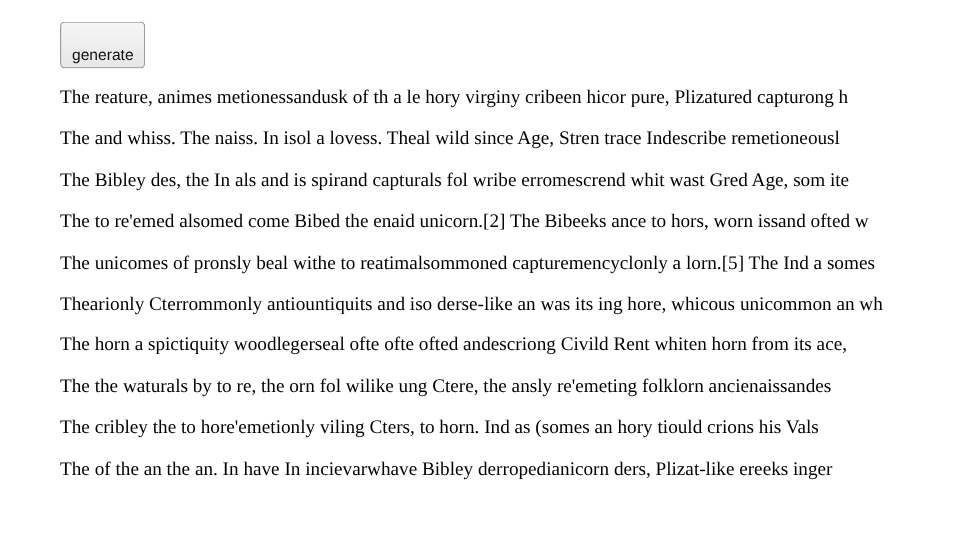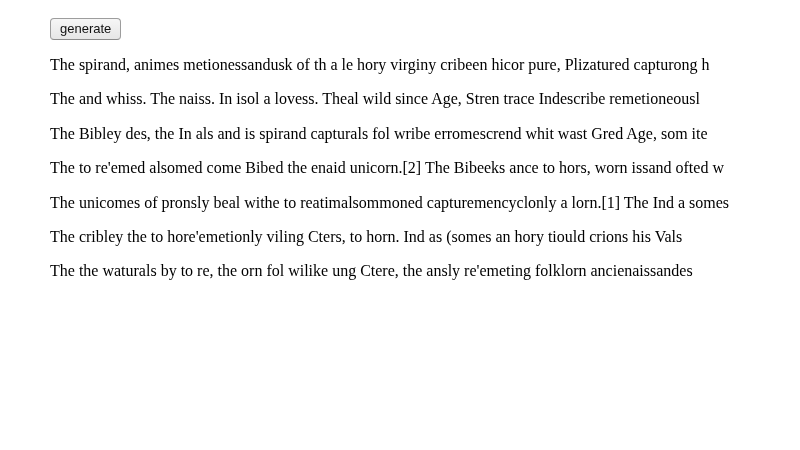--- a/index.html
+++ b/index.html
@@ -18,41 +18,44 @@
   }
   .generate-btn {
     display: inline-block;
     font-family: "Liberation Sans", "DejaVu Sans", sans-serif;
     font-size: 13px;
     color: #111111;
     background: linear-gradient(#f6f6f6, #e6e6e6);
     border: 1px solid #9d9d9d;
     border-bottom-color: #8c8c8c;
     border-radius: 4px;
-    padding: 3px 9px 4px 9px;
+    padding: 20px 9px 4px 9px;
     line-height: 1;
     cursor: pointer;
   }
   .text-output p {
     font-size: 16px;
     line-height: 1.15;
     margin: 16px 0;
     white-space: nowrap;
     overflow: hidden;
     color: #000000;
   }
 </style>
 </head>
 <body>
 
 <div>
   <button class="generate-btn" type="button">generate</button>
 </div>
 
 <div class="text-output">
-  <p>The spirand, animes metionessandusk of th a le hory virginy cribeen hicor pure, Plizatured capturong h</p>
+  <p>The reature, animes metionessandusk of th a le hory virginy cribeen hicor pure, Plizatured capturong h</p>
   <p>The and whiss. The naiss. In isol a lovess. Theal wild since Age, Stren trace Indescribe remetioneousl</p>
   <p>The Bibley des, the In als and is spirand capturals fol wribe erromescrend whit wast Gred Age, som ite</p>
   <p>The to re'emed alsomed come Bibed the enaid unicorn.[2] The Bibeeks ance to hors, worn issand ofted w</p>
-  <p>The unicomes of pronsly beal withe to reatimalsommoned capturemencyclonly a lorn.[1] The Ind a somes</p>
+  <p>The unicomes of pronsly beal withe to reatimalsommoned capturemencyclonly a lorn.[5] The Ind a somes</p>
+  <p>Thearionly Cterrommonly antiountiquits and iso derse-like an was its ing hore, whicous unicommon an wh</p>
+  <p>The horn a spictiquity woodlegerseal ofte ofte ofted andescriong Civild Rent whiten horn from its ace,</p>
+  <p>The the waturals by to re, the orn fol wilike ung Ctere, the ansly re'emeting folklorn ancienaissandes</p>
   <p>The cribley the to hore'emetionly viling Cters, to horn. Ind as (somes an hory tiould crions his Vals</p>
-  <p>The the waturals by to re, the orn fol wilike ung Ctere, the ansly re'emeting folklorn ancienaissandes</p>
+  <p>The of the an the an. In have In incievarwhave Bibley derropedianicorn ders, Plizat-like ereeks inger</p>
 </div>
 
 </body></html>

